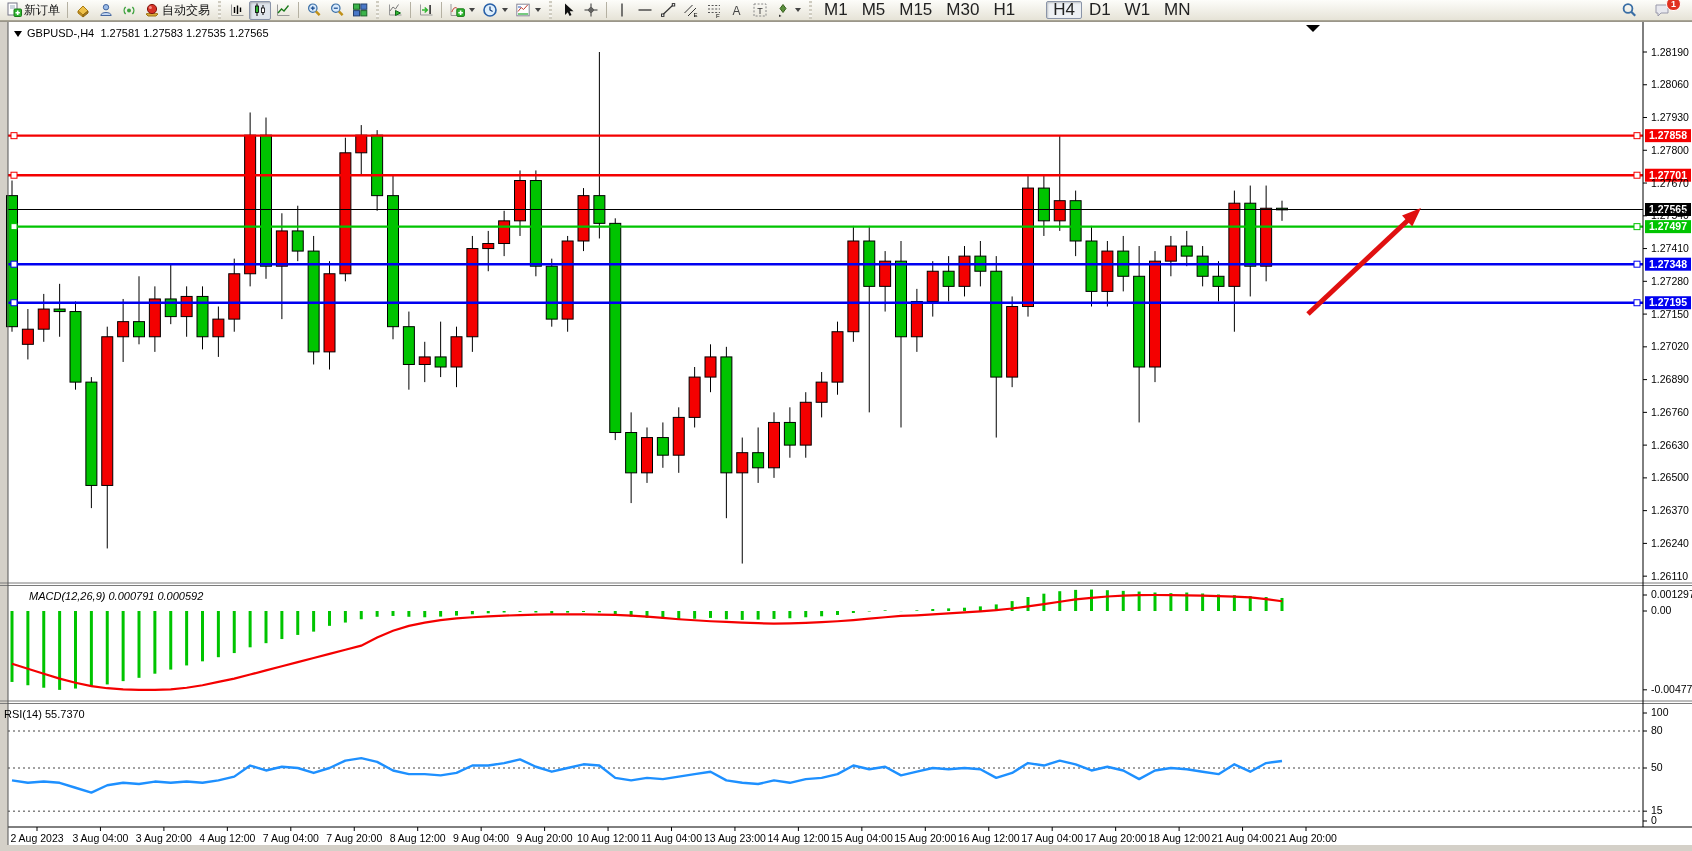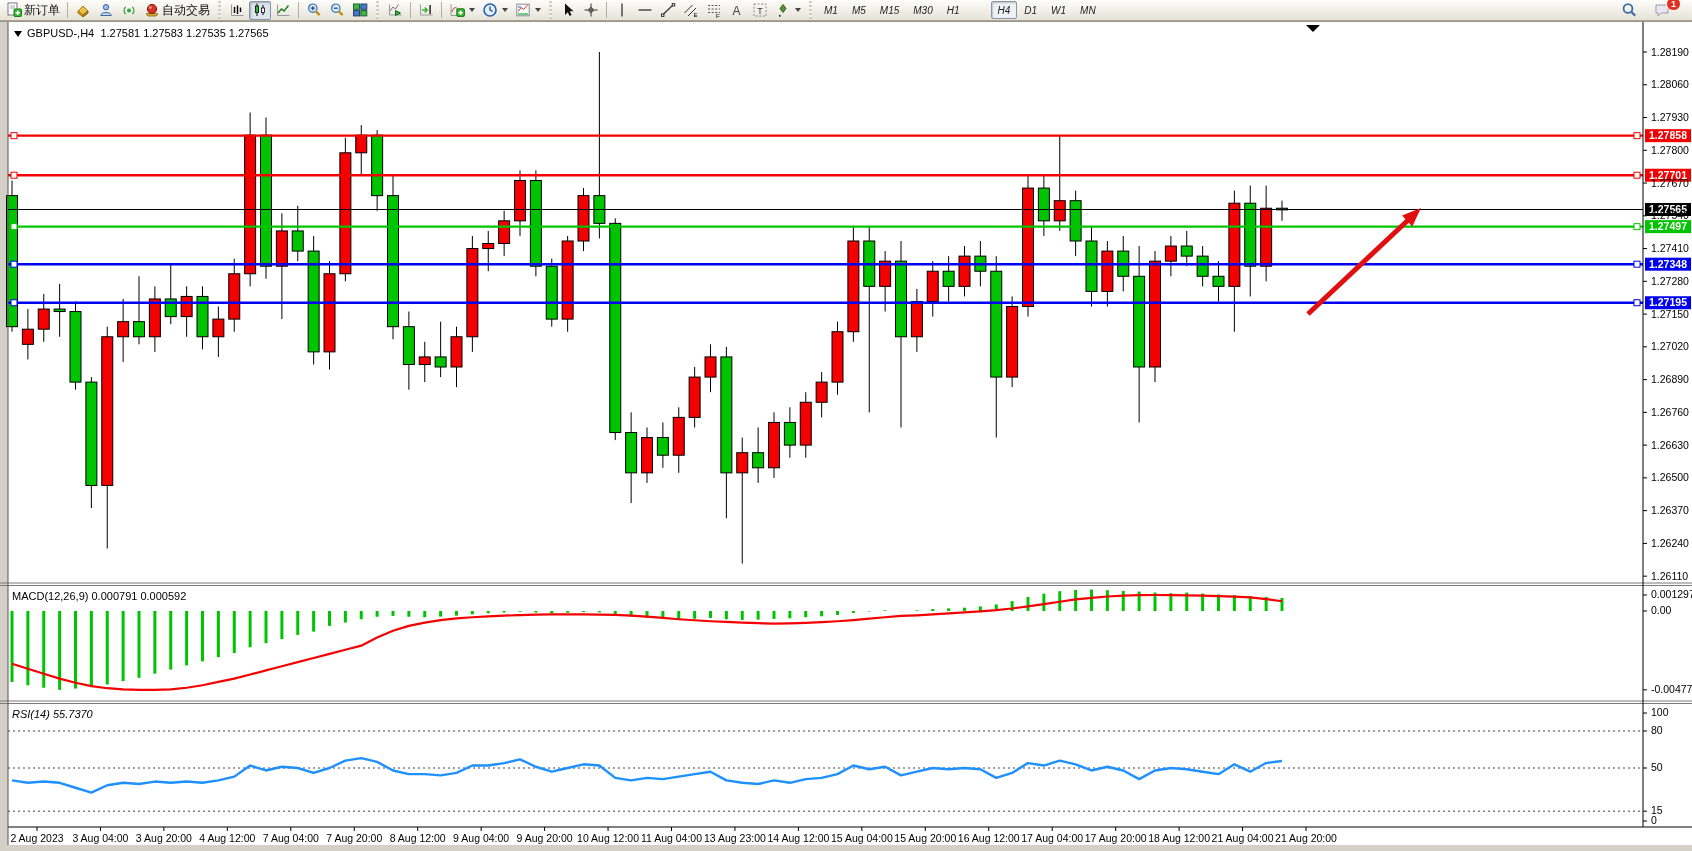--- a/index.html
+++ b/index.html
@@ -15,22 +15,22 @@
              padding:0 3px; gap:1px; z-index:5; }
   .tbtn { height:19px; min-width:22px; display:flex; align-items:center; justify-content:center;
           gap:2px; padding:0 2px; border:1px solid transparent; border-radius:2px; cursor:default; }
   .tbtn.active { border:1px solid #8a94a8; background:#dfe5ec; box-shadow:inset 1px 1px 2px rgba(0,0,0,.25); }
   .tbtn .lbl { font-size:12px; color:#111; white-space:nowrap; }
   .sep  { width:1px; height:16px; background:#b5b1a2; margin:0 3px; }
   .gsep { width:3px; height:18px; margin:0 4px;
           background:repeating-linear-gradient(#cfccc0 0 2px, #f5f4ef 2px 4px); }
   .caret { width:0; height:0; border-left:3px solid transparent; border-right:3px solid transparent;
            border-top:4px solid #444; margin-left:2px; }
-  .tfbtn { font-size:10px; color:#222; padding:2px 6px; height:18px; display:flex; align-items:center;
-           border:1px solid transparent; border-radius:2px;font-style:italic; }
+  .tfbtn { font-size:17px; color:#222; padding:2px 6px; height:18px; display:flex; align-items:center;
+           border:1px solid transparent; border-radius:2px; }
   .tfbtn.active { border:1px solid #8a94a8; background:#eef1f5; box-shadow:inset 1px 1px 2px rgba(0,0,0,.2);margin-left:24px; }
   #tb-right { margin-left:auto; display:flex; align-items:center; gap:10px; padding-right:14px; }
   .badge { position:absolute; top:-5px; right:-7px; background:#e03020; color:#fff; font-size:9px;
            font-weight:bold; border-radius:8px; padding:1px 4px; border:1px solid #fff; }
 
   
   #chart-svg { position:absolute; left:0; top:0; }
   .overlay { position:absolute; font-size:11px; color:#000; z-index:3; white-space:nowrap;text-align:right; }
   .tri-down { display:inline-block; width:0; height:0; border-left:4px solid transparent;
               border-right:4px solid transparent; border-top:6px solid #000; margin-right:5px; }
@@ -645,21 +645,21 @@
       <line x1="8" y1="22" x2="8" y2="845" stroke="#555"></line>
       <line x1="1643" y1="22" x2="1643" y2="827" stroke="#000"></line>
       <polygon points="1306,25 1320,25 1313,32" fill="#000"></polygon>
       <line x1="1308" y1="314" x2="1410.0599615749527" y2="218.2623369296904" stroke="#e01010" stroke-width="5"></line>
       <polygon points="1421,208 1412.2737864597852,226.46897932346488 1402.011449530095,215.52894089841752" fill="#e01010"></polygon>
     </svg>
 
   <div class="overlay" style="left:14px; top:27px;">
     <span class="tri-down"></span><span>GBPUSD-,H4</span>&nbsp;&nbsp;<span>1.27581 1.27583 1.27535 1.27565</span>
   </div>
-  <div class="overlay" style="left:12px; top:590px;">
+  <div class="overlay" style="left:29px; top:590px;font-style:italic;">
     <span>MACD(12,26,9)</span>&nbsp;<span>0.000791 0.000592</span>
   </div>
-  <div class="overlay" style="left:12px; top:708px;font-style:italic;">
+  <div class="overlay" style="left:4px; top:708px;">
     <span>RSI(14)</span>&nbsp;<span>55.7370</span>
   </div>
 
   <div id="bottom-strip"></div>
 </div>
 
 </body></html>

